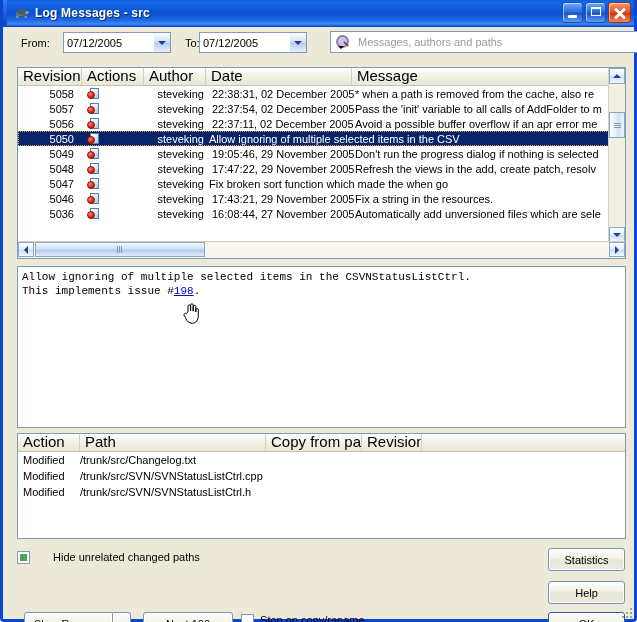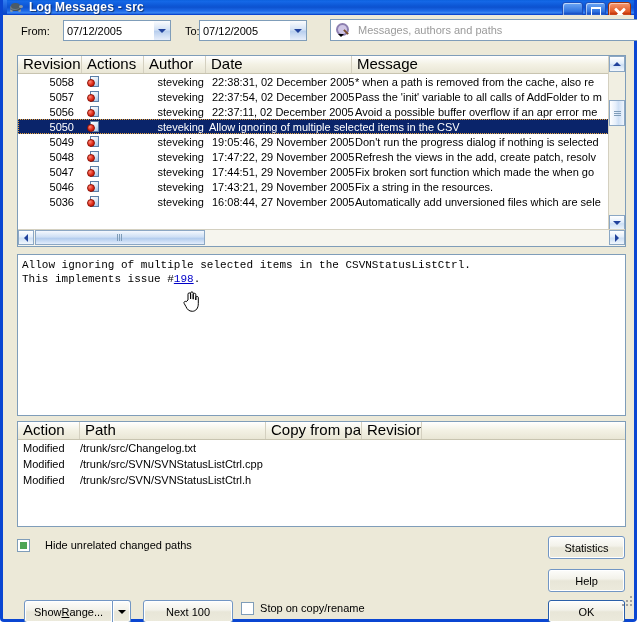--- a/index.html
+++ b/index.html
@@ -21,28 +21,28 @@
     box-sizing: border-box;
     background: #ece9d8;
     border: 3px solid #0a46d2;
     border-top: none;
     border-radius: 0 0 4px 4px;
   }
 
   
   #titlebar {
     position: relative;
-    height: 15px;
+    height: 27px;
     box-sizing: border-box;
     background: linear-gradient(180deg,
         #0b5fdb 0%, #1569e8 8%, #0d57d6 40%,
         #0d52d0 52%, #1e6ae8 78%, #3b87f5 92%, #1b5fd4 100%);
     border-bottom: 1px solid #0a46d2;
     display: flex; align-items: center;
-    padding-left: 5px;
+    padding-left: 11px;
   }
   #titlebar::before {
     content: ""; position: absolute; left: 0; top: 0;
     width: 4px; height: 100%;
     background: linear-gradient(180deg,#2f7df0,#0a46c8);
   }
   .title-icon {
     width: 16px; height: 16px;
     position: relative; margin-right: 5px; flex: none;
   }
@@ -489,21 +489,20 @@
             <div class="c-rev">5048</div>
             <div class="c-act"><span class="act-icon"><i class="doc"></i><i class="dot"></i></span></div>
             <div class="c-auth">steveking</div>
             <div class="c-date">17:47:22, 29 November 2005</div>
             <div class="c-msg">Refresh the views in the add, create patch, resolv</div>
           </div>
           <div class="revrow">
             <div class="c-rev">5047</div>
             <div class="c-act"><span class="act-icon"><i class="doc"></i><i class="dot"></i></span></div>
             <div class="c-auth">steveking</div>
-            <div class="c-date">17:44:51, 29 November 2005</div>
             <div class="c-msg">Fix broken sort function which made the when go</div>
           </div>
           <div class="revrow">
             <div class="c-rev">5046</div>
             <div class="c-act"><span class="act-icon"><i class="doc"></i><i class="dot"></i></span></div>
             <div class="c-auth">steveking</div>
             <div class="c-date">17:43:21, 29 November 2005</div>
             <div class="c-msg">Fix a string in the resources.</div>
           </div>
           <div class="revrow">
@@ -577,21 +576,21 @@
             <div class="p-act">Modified</div>
             <div class="p-path">/trunk/src/SVN/SVNStatusListCtrl.h</div>
             <div class="p-copy"></div>
             <div class="p-rev"></div>
           </div>
         </div>
     </div>
 
     <div style="position:absolute; left:14px; top:524px;">
       <span class="xpcheck filled"></span>
-      <span style="margin-left:12px;text-align:center;">Hide unrelated changed paths</span>
+      <span style="margin-left:20px;text-align:center;">Hide unrelated changed paths</span>
     </div>
 
     <div class="btn" style="left:545px; top:521px; width:77px;">Statistics</div>
     <div class="btn" style="left:545px; top:554px; width:77px;">Help</div>
     <div class="btn default" style="left:545px; top:585px; width:77px;">OK</div>
 
     <div class="btn splitmain" style="left:21px; top:585px; width:89px;">
       <span>Show </span>
         <span class="u">R</span>
         <span>ange...</span>

